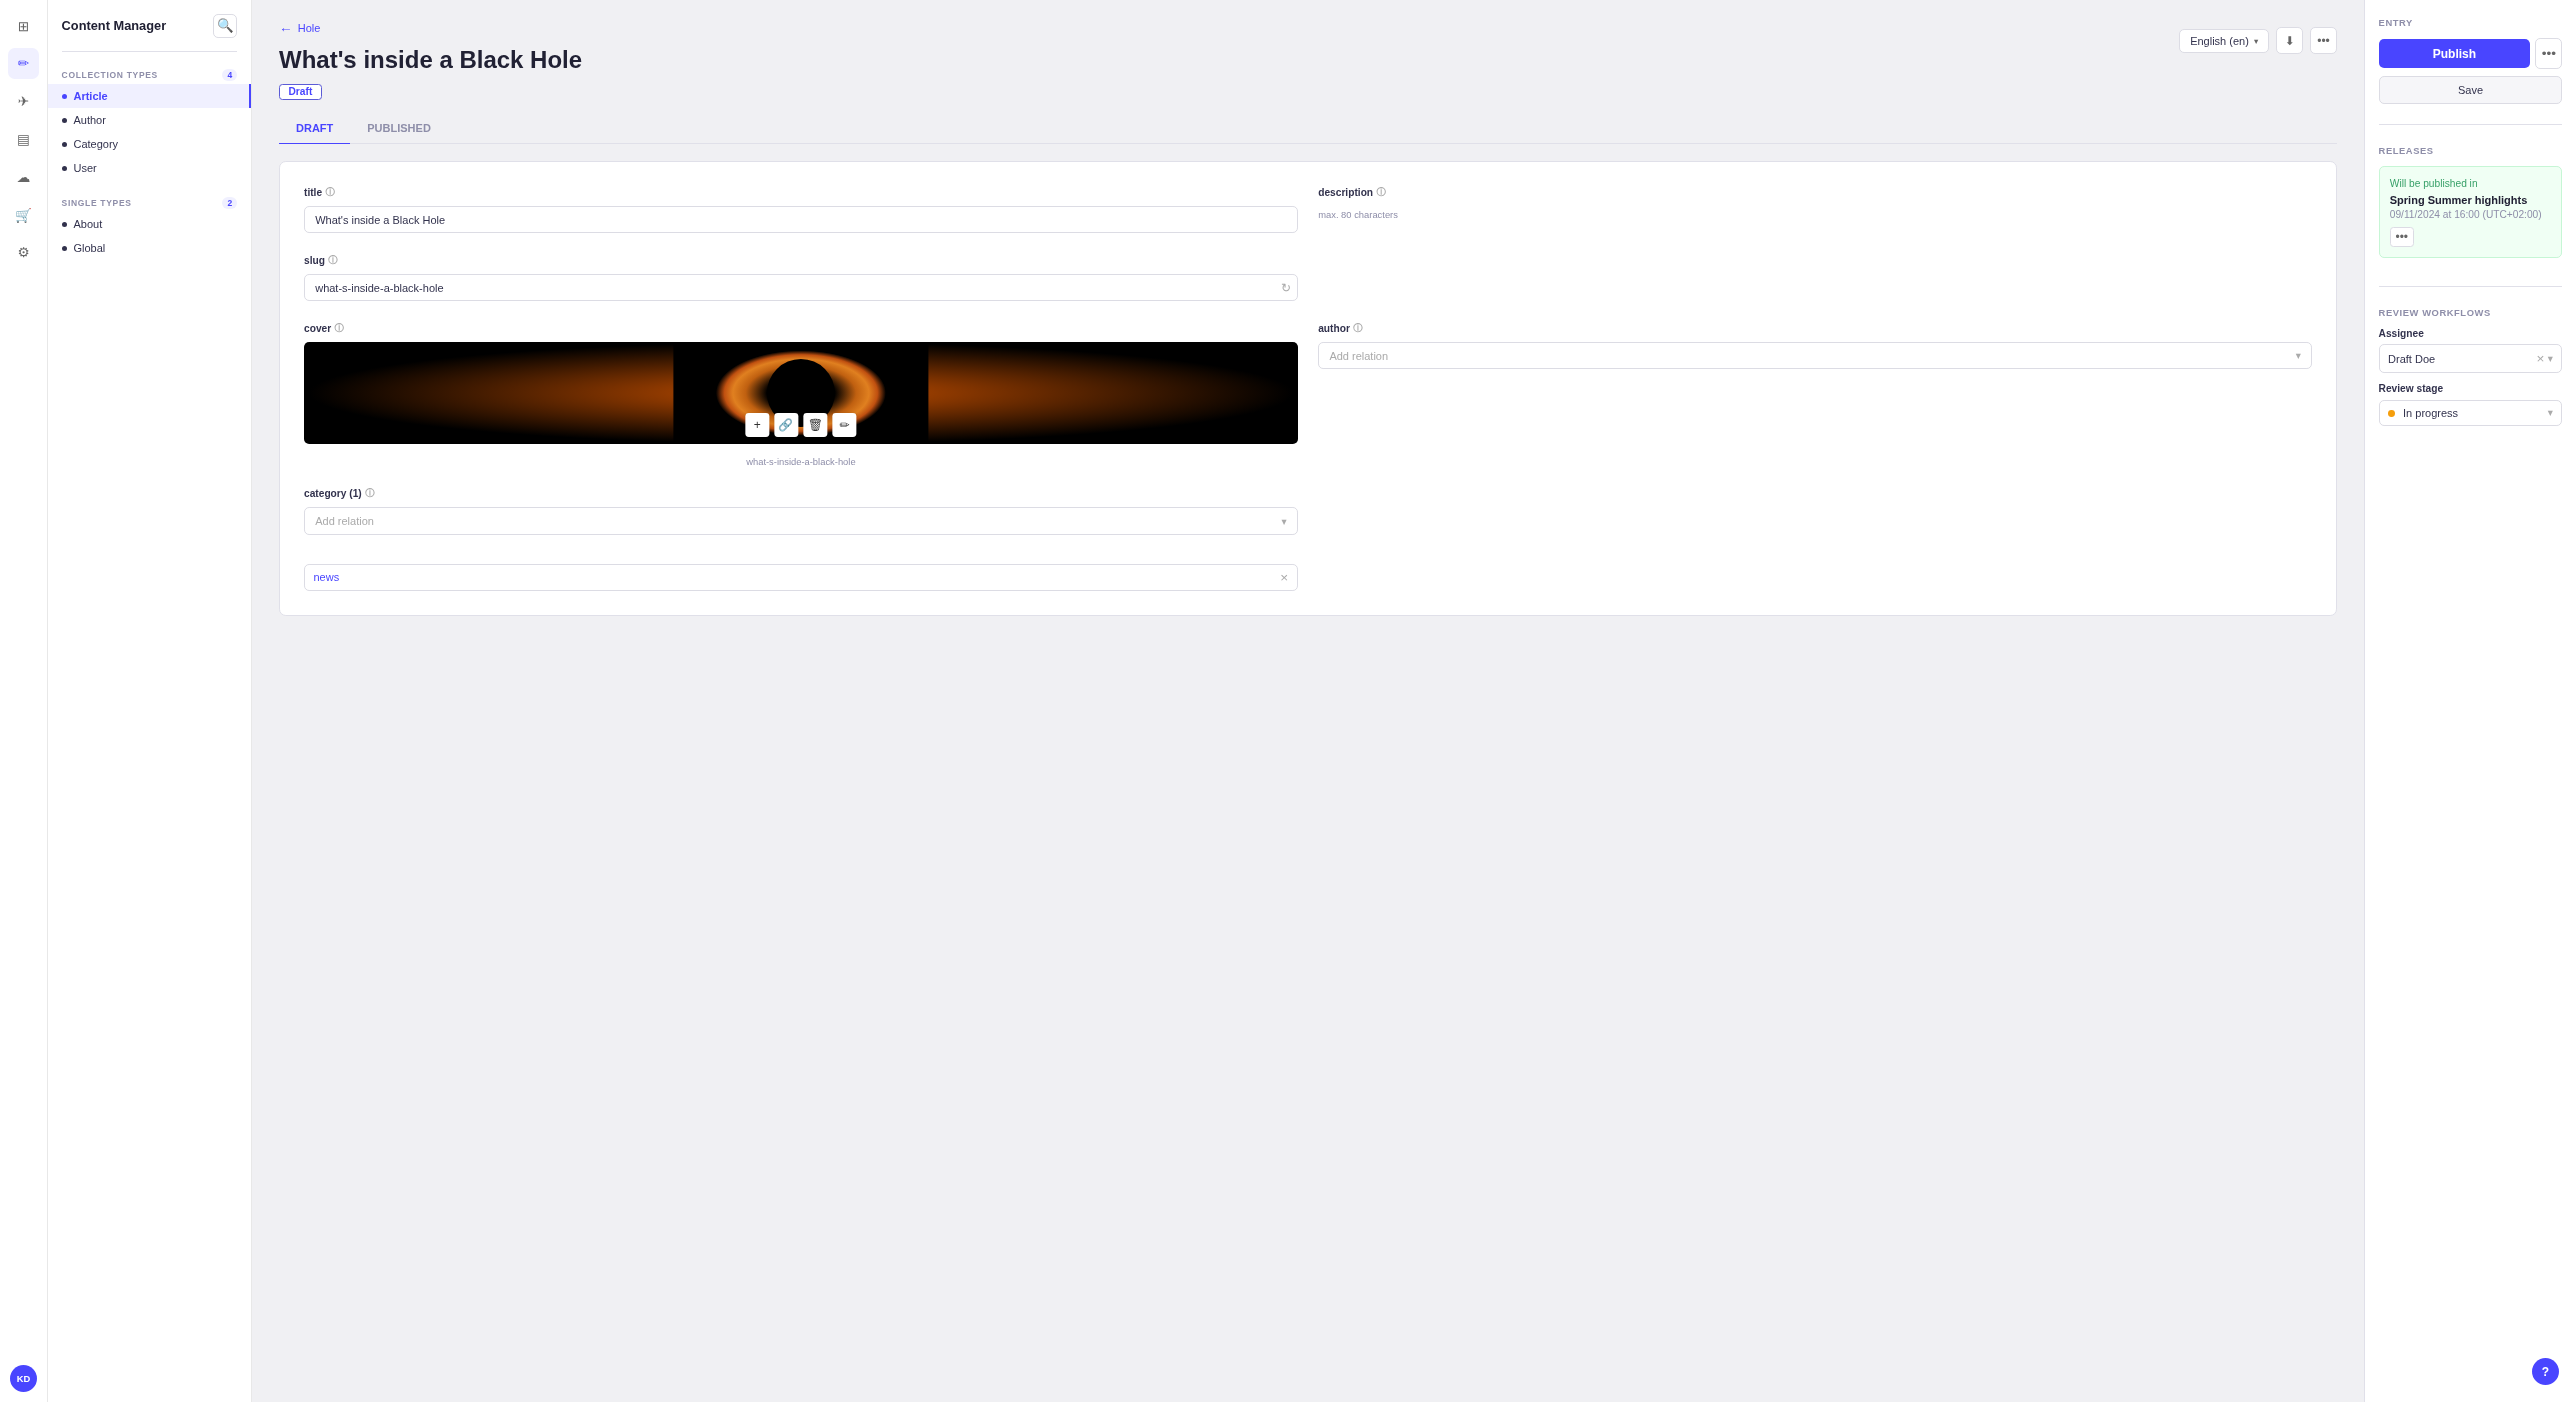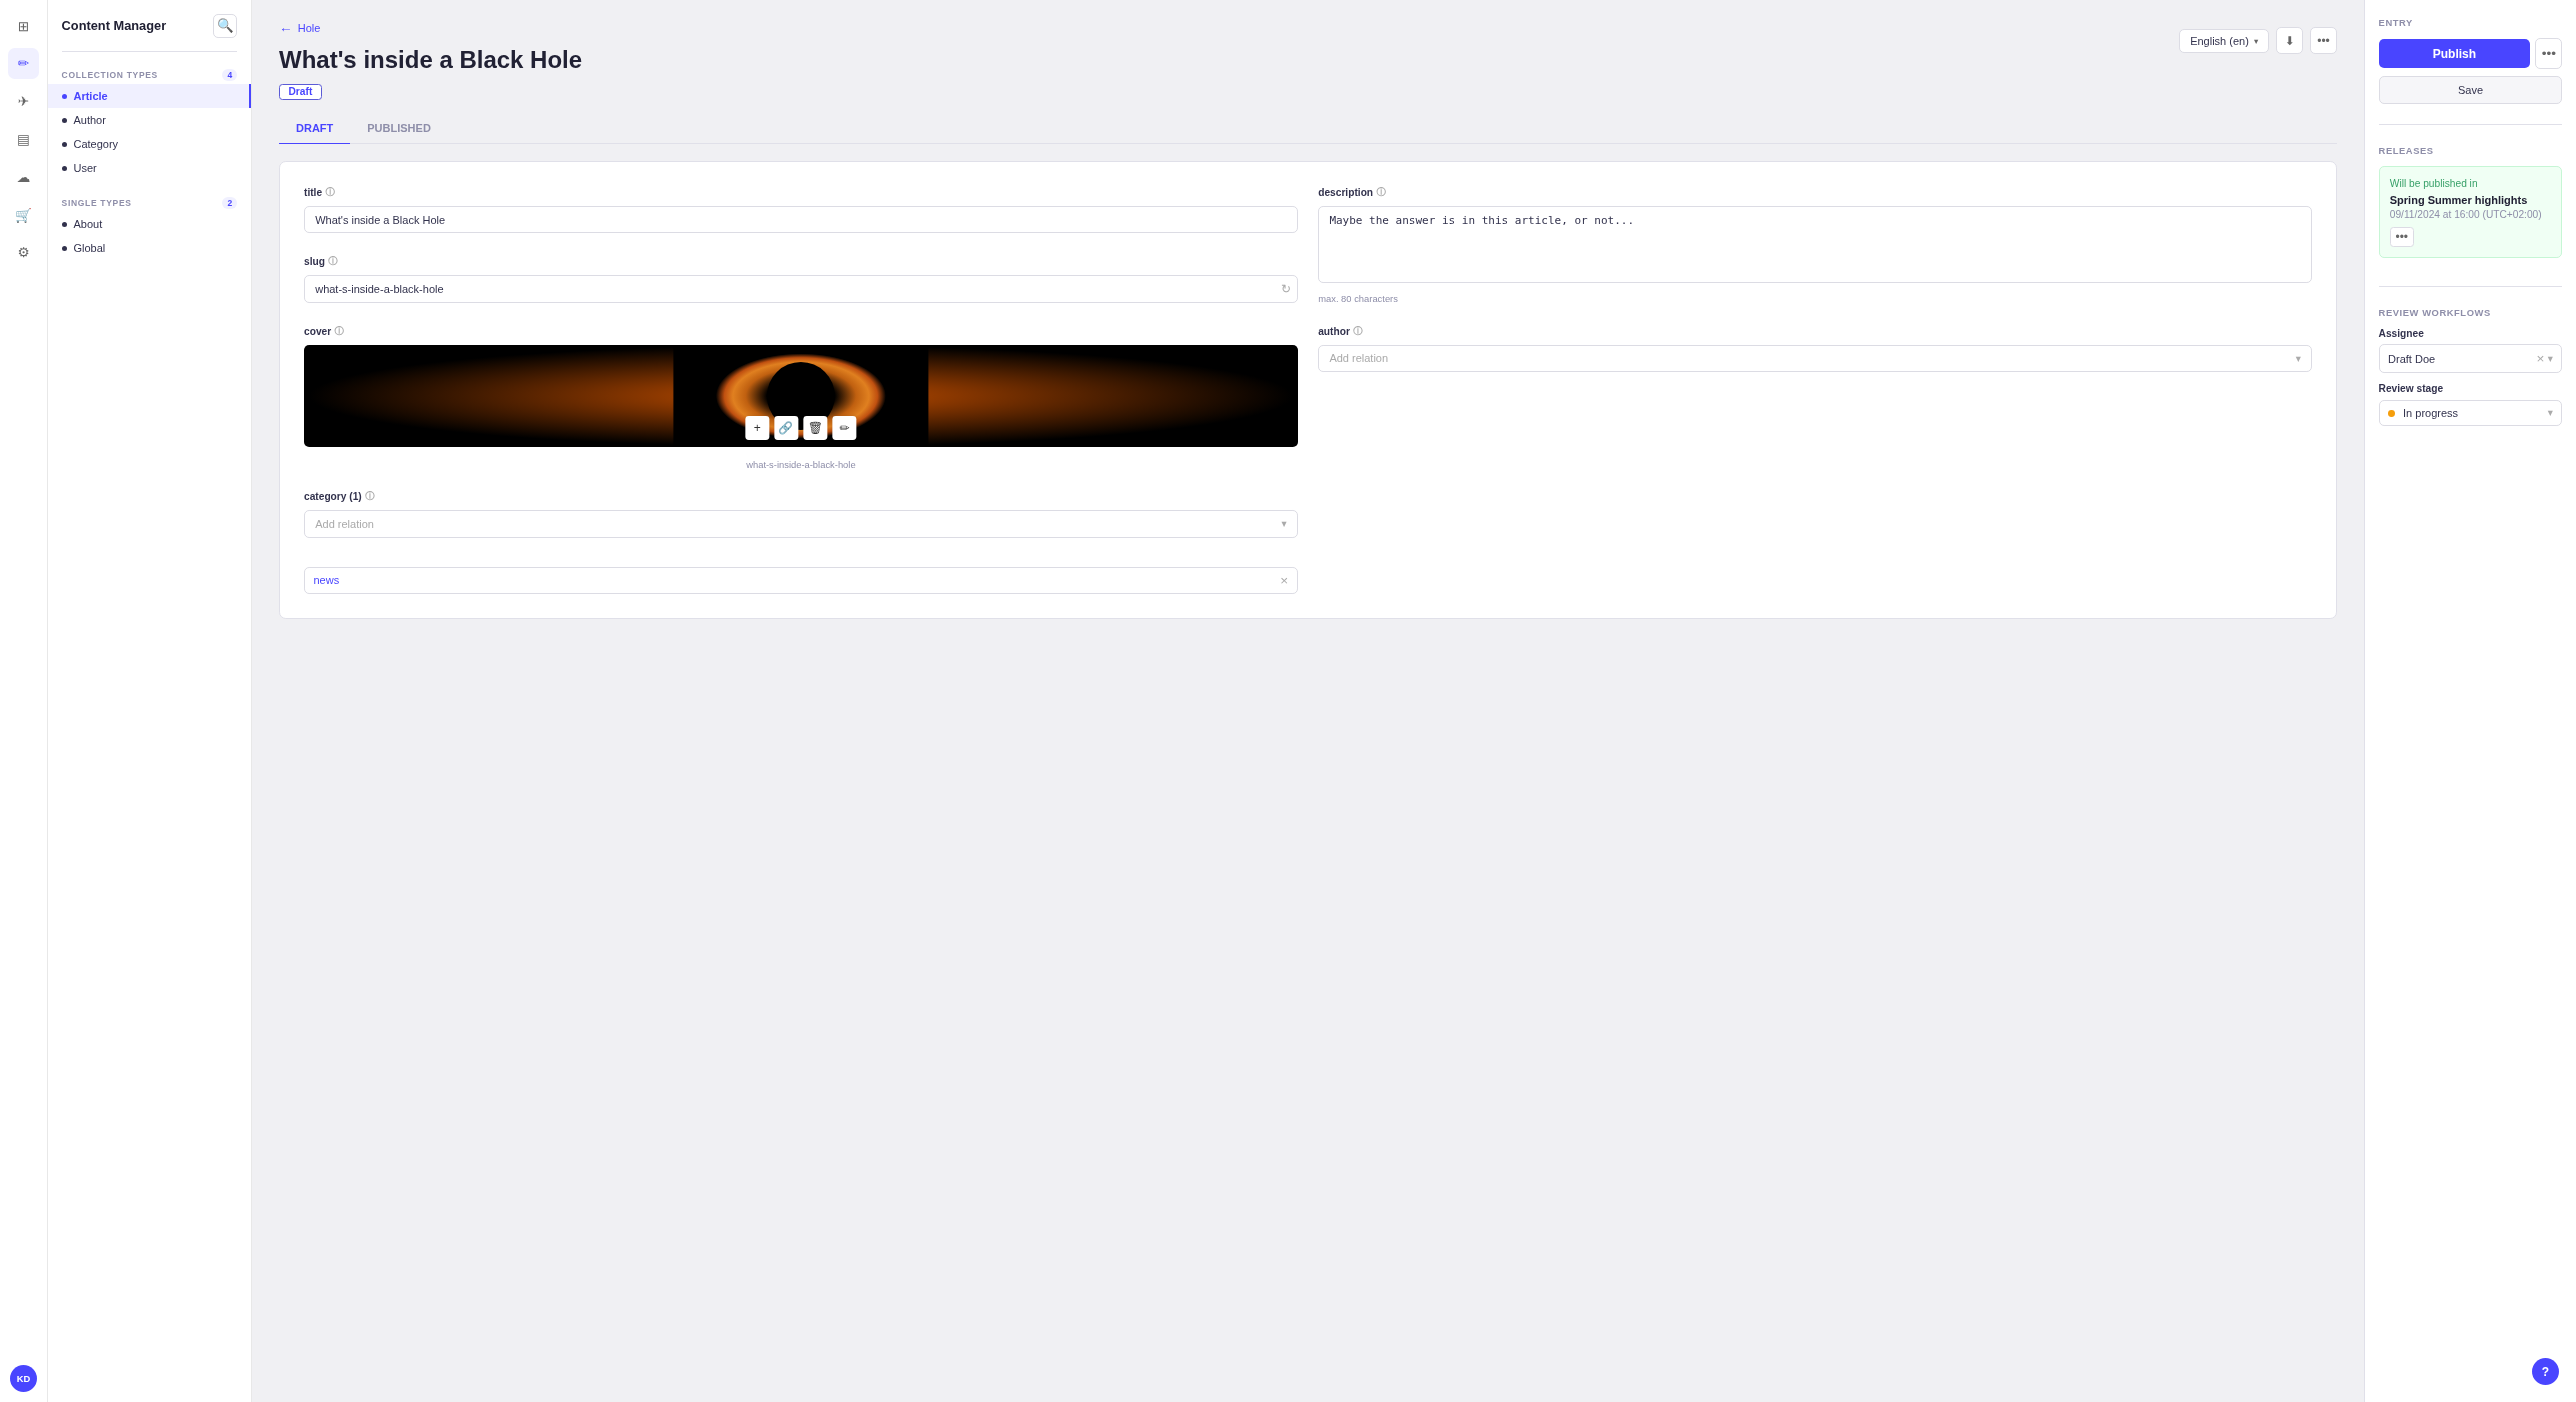--- a/index.html
+++ b/index.html
@@ -184,21 +184,20 @@
               <span class="info-icon">ⓘ</span>
             </label>
             <input class="field-input" type="text" value="What's inside a Black Hole" style="">
           </div>
 
           <div class="form-group" style="grid-row: span 2;">
             <label class="field-label">
               <span>description</span>
               <span class="info-icon">ⓘ</span>
             </label>
-            <textarea class="field-textarea" style="">Maybe the answer is in this article, or not...</textarea>
             <span class="field-hint">max. 80 characters</span>
           </div>
 
           <div class="form-group">
             <label class="field-label">
               <span>slug</span>
               <span class="info-icon">ⓘ</span>
             </label>
             <div class="slug-input-wrap">
               <input class="field-input" type="text" value="what-s-inside-a-black-hole" style="">

